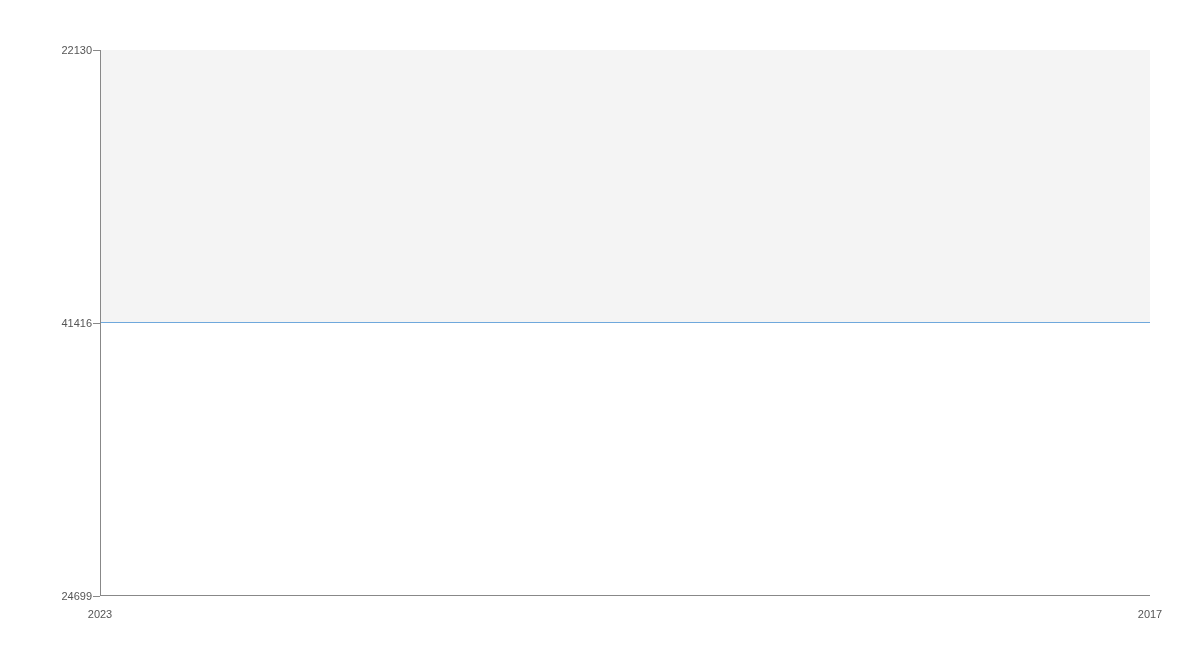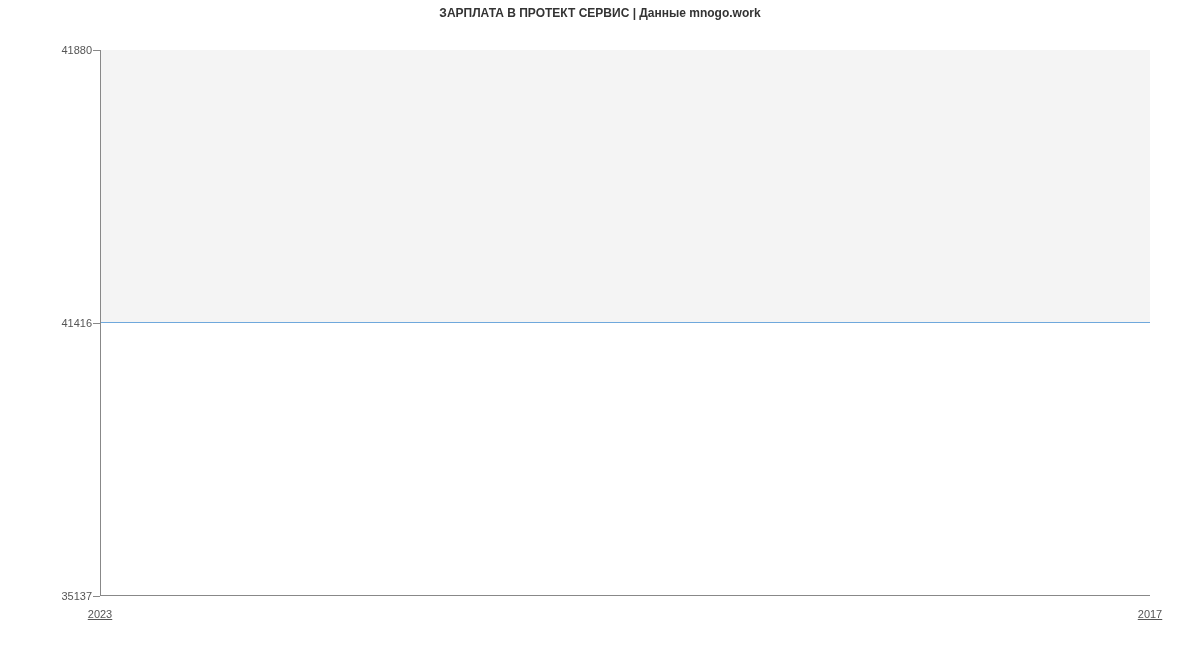--- a/index.html
+++ b/index.html
@@ -70,37 +70,35 @@
     color: #555555;
     transform: translateY(-50%);
     white-space: nowrap;
   }
   .x-label {
     position: absolute;
     top: 608px;
     font-size: 11px;
     color: #555555;
     transform: translateX(-50%);
-    text-decoration: underline;
   }
 </style>
 </head>
 <body>
 
 <div class="chart">
 
-  <div class="title">ЗАРПЛАТА В ПРОТЕКТ СЕРВИС | Данные mnogo.work</div>
 
   <div class="y-tick" style="top:50px"></div>
   <div class="y-tick" style="top:323px"></div>
   <div class="y-tick" style="top:596px"></div>
 
-  <div class="y-label" style="top:50px">41880</div>
+  <div class="y-label" style="top:50px">22130</div>
   <div class="y-label" style="top:323px">41416</div>
-  <div class="y-label" style="top:596px">35137</div>
+  <div class="y-label" style="top:596px">24699</div>
 
   <div class="x-label" style="left:100px">2023</div>
   <div class="x-label" style="left:1150px">2017</div>
 
   <div class="plot-area">
     <div class="fill-upper"></div>
     <div class="data-line"></div>
   </div>
 
 </div>

